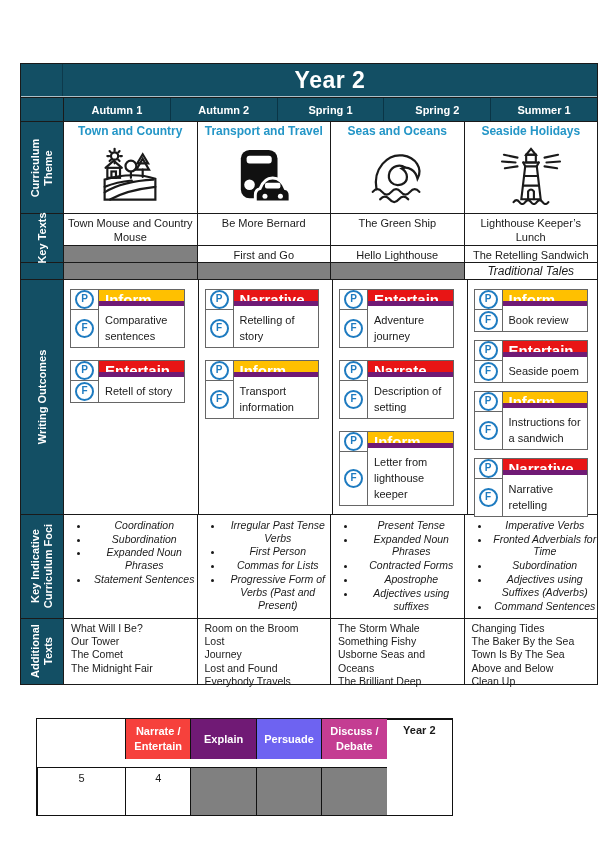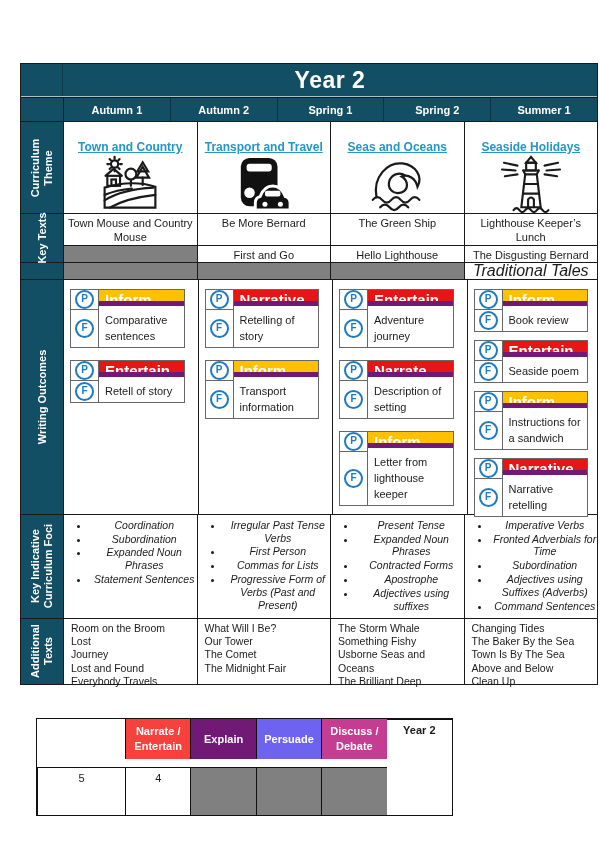--- a/index.html
+++ b/index.html
@@ -23,39 +23,39 @@
     transform:translate(-50%,-50%) rotate(-90deg);
     font-weight:bold;font-size:11px;line-height:1.15;text-align:center;color:#fff;
   }
   .cell{flex:1;border-left:1px solid #1a1a1a;box-sizing:border-box;position:relative;}
   
   .title-row{height:33px;align-items:center;}
   .title-side{width:42px;flex:0 0 42px;height:100%;border-right:1px solid #0d3a4c;box-sizing:border-box;}
   .title-main{flex:1;text-align:center;font-size:23px;font-weight:bold;letter-spacing:.5px;}
   .title-row{border-bottom:1px solid rgba(255,255,255,.65);}
   
-  .terms-row{height:24px;}
+  .terms-row{height:24px;justify-content:flex-end;}
   .term-cell{flex:1;border-left:1px solid #0a3546;display:flex;align-items:center;justify-content:center;
     font-weight:bold;font-size:11px;color:#fff;box-sizing:border-box;}
   
   .theme-row{height:92px;}
   .theme-cell{background:#fff;display:flex;flex-direction:column;align-items:center;}
-  .theme-title{font-weight:bold;font-size:12px;color:#2496c7;margin-top:18px;text-decoration:underline;}
+  .theme-title{font-weight:bold;font-size:12px;color:#2496c7;margin-top:2px;}
   .theme-icon{flex:1;display:flex;align-items:center;justify-content:center;}
   
   .kt-content{flex:1;display:flex;flex-direction:column;}
   .kt-row{display:flex;flex:1;}
   .kt-row + .kt-row{border-top:1px solid #1a1a1a;}
   .kt-cell{flex:1;border-left:1px solid #1a1a1a;box-sizing:border-box;
     display:flex;align-items:flex-start;justify-content:center;text-align:center;
     font-size:11px;line-height:1.3;padding-top:2px;}
   .kt-r1{height:31px;}
   .kt-r2{height:32px;}
   .tt-row{height:17px;}
-  .tt-cell{display:flex;align-items:center;justify-content:center;font-size:16px;font-style:italic;}
+  .tt-cell{display:flex;align-items:center;justify-content:center;font-size:12px;font-style:italic;}
   
   .wo-row{height:235px;}
   .wo-cell{padding:9px 13px 0 6px;}
   .wo-col4{padding:9px 9px 0 6px;}
   .card{border:1px solid #666;display:grid;grid-template-columns:28px 1fr;background:#fff;margin-bottom:12px;}
   .wo-col4 .card{margin-bottom:8px;}
   .card-p, .card-f{display:flex;align-items:center;justify-content:center;border-right:1px solid #666;box-sizing:border-box;}
   .card-p{border-bottom:1px solid #666;height:20px;}
   .card-h{height:16px;line-height:20px;padding-left:6px;font-size:15px;font-weight:bold;color:#fff;
     border-bottom:5px solid #701a75;box-sizing:border-box;white-space:nowrap;overflow:hidden;}
@@ -196,21 +196,21 @@
       <div class="kt-row kt-r1">
         <div class="kt-cell">Town Mouse and Country Mouse</div>
         <div class="kt-cell">Be More Bernard</div>
         <div class="kt-cell">The Green Ship</div>
         <div class="kt-cell">Lighthouse Keeper’s Lunch</div>
       </div>
       <div class="kt-row kt-r2">
         <div class="kt-cell gray"></div>
         <div class="kt-cell">First and Go</div>
         <div class="kt-cell">Hello Lighthouse</div>
-        <div class="kt-cell">The Disgusting Bernard</div>
+        <div class="kt-cell">The Retelling Sandwich</div>
       </div>
     </div>
   </div>
 
   <div class="row tt-row">
     <div class="sidecell teal"></div>
     <div class="cell gray"></div>
     <div class="cell gray"></div>
     <div class="cell gray"></div>
     <div class="cell tt-cell">Traditional Tales</div>
@@ -382,31 +382,31 @@
         <li>Command Sentences</li>
       </ul>
     </div>
   </div>
 
   <div class="row add-row">
     <div class="sidecell teal">
       <span class="vtext" style="width:60px;">Additional Texts</span>
     </div>
     <div class="cell add-cell">
+      <div>What Will I Be?</div>
+      <div>Our Tower</div>
+      <div>The Comet</div>
+      <div>The Midnight Fair</div>
+    </div>
+    <div class="cell add-cell">
       <div>Room on the Broom</div>
       <div>Lost</div>
       <div>Journey</div>
       <div>Lost and Found</div>
       <div>Everybody Travels</div>
-    </div>
-    <div class="cell add-cell">
-      <div>What Will I Be?</div>
-      <div>Our Tower</div>
-      <div>The Comet</div>
-      <div>The Midnight Fair</div>
     </div>
     <div class="cell add-cell">
       <div>The Storm Whale</div>
       <div>Something Fishy</div>
       <div>Usborne Seas and Oceans</div>
       <div>The Brilliant Deep</div>
     </div>
     <div class="cell add-cell">
       <div>Changing Tides</div>
       <div>The Baker By the Sea</div>

